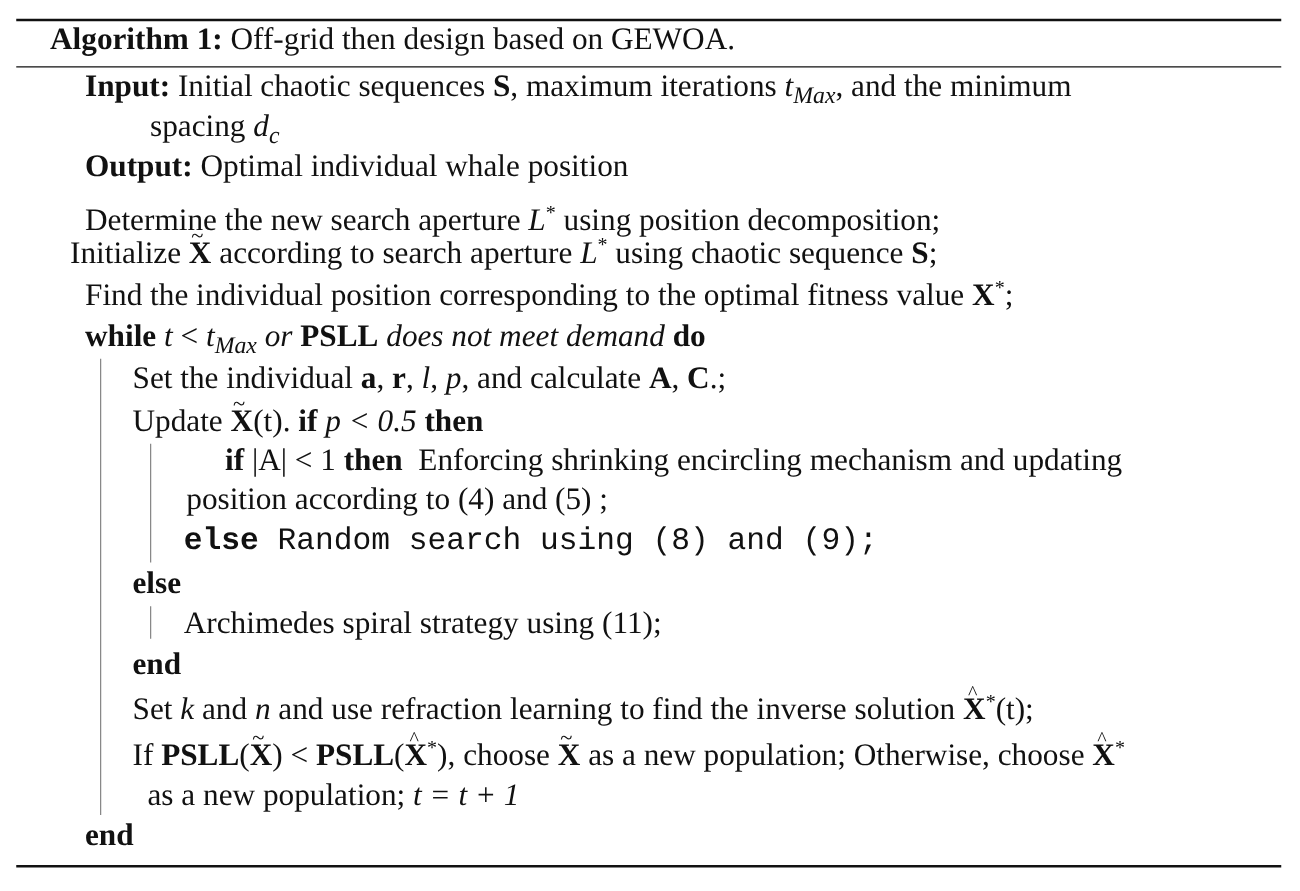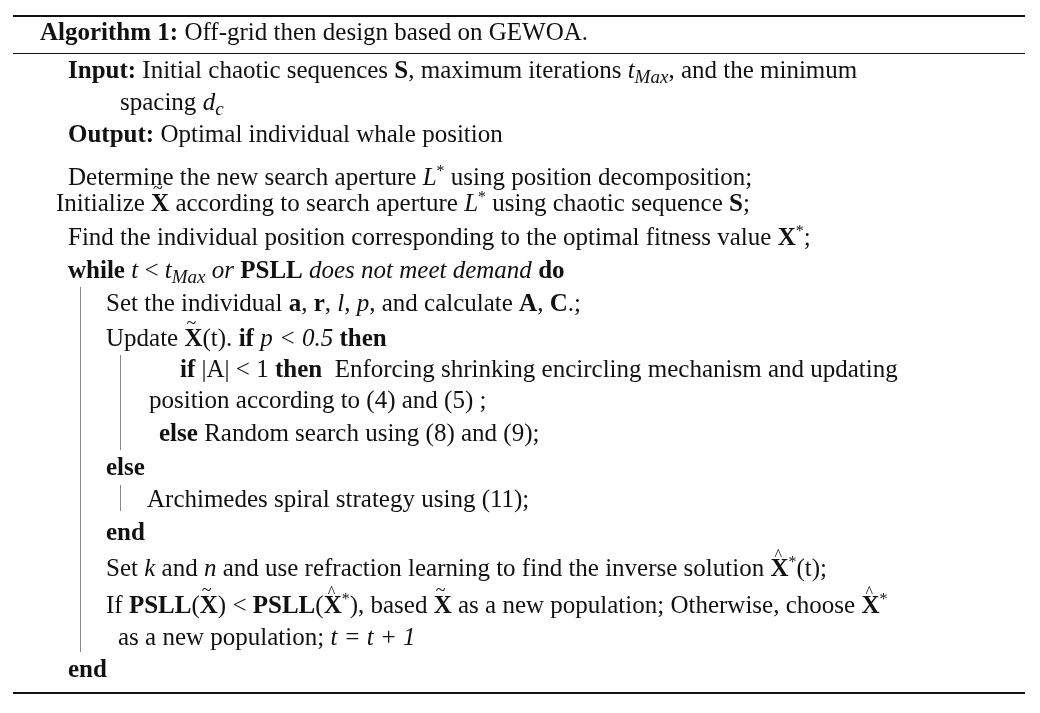--- a/index.html
+++ b/index.html
@@ -101,21 +101,21 @@
 
 <div class="line" style="left:152px;top:354px;margin-left:28px;">
   <span class="b">if</span>
   <span>|A| &lt; 1</span>
   <span class="b">then</span>&nbsp;
   <span>Enforcing shrinking encircling mechanism and updating</span>
 </div>
 <div class="line" style="left:149px;top:385px;">
   <span>position according to (4) and (5) ;</span>
 </div>
-<div class="line" style="left:159px;top:418px;">
+<div class="line" style="left:147px;top:418px;font-family:Liberation Mono, monospace;">
   <span class="b">else</span>
   <span>Random search using (8) and (9);</span>
 </div>
 
 <div class="line" style="left:106px;top:452px;">
   <span class="b">else</span>
 </div>
 <div class="vbar" style="left:120px;top:485px;height:26px;"></div>
 <div class="line" style="left:147px;top:484px;">
   <span>Archimedes spiral strategy using (11);</span>
@@ -130,21 +130,21 @@
   <span>and</span>
   <span class="i">n</span>
   <span>and use refraction learning to find the inverse solution</span>
   <span class="b hat">X</span><sup>*</sup><span>(t);</span>
 </div>
 
 <div class="line" style="left:106px;top:590px;">
   <span>If</span>
   <span class="b">PSLL</span>(<span class="b tilde">X</span>)
   <span>&lt;</span>
-  <span class="b">PSLL</span>(<span class="b hat">X</span><sup>*</sup>)<span>, based</span>
+  <span class="b">PSLL</span>(<span class="b hat">X</span><sup>*</sup>)<span>, choose</span>
   <span class="b tilde">X</span>
   <span>as a new population; Otherwise, choose</span>
   <span class="b hat">X</span><sup>*</sup>
 </div>
 <div class="line" style="left:118px;top:622px;">
   <span>as a new population;</span>
   <span class="i">t = t + 1</span>
 </div>
 
 <div class="line" style="left:68px;top:654px;">

